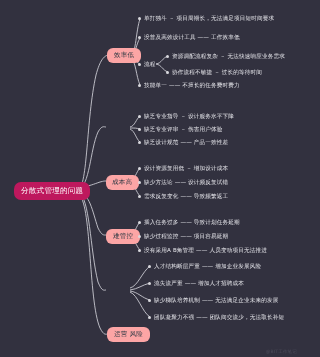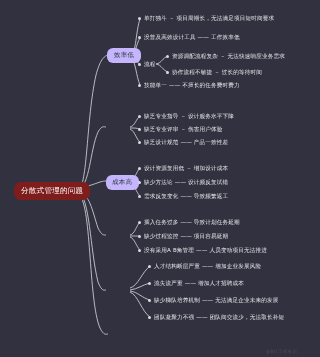--- a/index.html
+++ b/index.html
@@ -18,32 +18,32 @@
   #links {
     position: absolute;
     left: 0;
     top: 0;
     width: 302px;
     height: 357px;
     pointer-events: none;
   }
   .root-node {
     position: absolute;
-    background: #7f1d1d;
+    background: #be185d;
     color: #ffffff;
     font-size: 7.5px;
     line-height: 1;
     padding: 5px 7px;
     border-radius: 7px;
     white-space: nowrap;
     letter-spacing: 0.3px;
   }
   .branch-node {
     position: absolute;
-    background: #c4b5fd;
+    background: #fca5a5;
     color: #2f3a44;
     font-size: 6.5px;
     line-height: 1;
     padding: 4px 7px;
     border-radius: 6px;
     white-space: nowrap;
     letter-spacing: 0.2px;
   }
   .leaf {
     position: absolute;
@@ -168,20 +168,21 @@
   </div>
   <div class="leaf" style="left:138px; top:178px;">
     <span class="leaf-dot"></span>
     <span class="leaf-text">缺少方法论 —— 设计频反复试错</span>
   </div>
   <div class="leaf" style="left:138px; top:192px;">
     <span class="leaf-dot"></span>
     <span class="leaf-text">需求反复变化 —— 导致频繁返工</span>
   </div>
 
+  <div class="branch-node" style="left:106px; top:229px;">难管控</div>
 
   <div class="leaf" style="left:138px; top:218px;">
     <span class="leaf-dot"></span>
     <span class="leaf-text">插入任务过多 —— 导致计划任务延期</span>
   </div>
   <div class="leaf" style="left:138px; top:232px;">
     <span class="leaf-dot"></span>
     <span class="leaf-text">缺少过程监控 —— 项目容易延期</span>
   </div>
   <div class="leaf" style="left:138px; top:246px;">
@@ -200,16 +201,17 @@
   </div>
   <div class="leaf" style="left:148px; top:296px;">
     <span class="leaf-dot"></span>
     <span class="leaf-text">缺少梯队培养机制 —— 无法满足企业未来的发展</span>
   </div>
   <div class="leaf" style="left:148px; top:313px;">
     <span class="leaf-dot"></span>
     <span class="leaf-text">团队凝聚力不强 —— 团队间交流少，无法取长补短</span>
   </div>
 
+  <div class="branch-node" style="left:107px; top:327px;">运营 风险</div>
 
   <div class="watermark">@BIT工作笔记</div>
 
 </div>
 
 </body></html>

